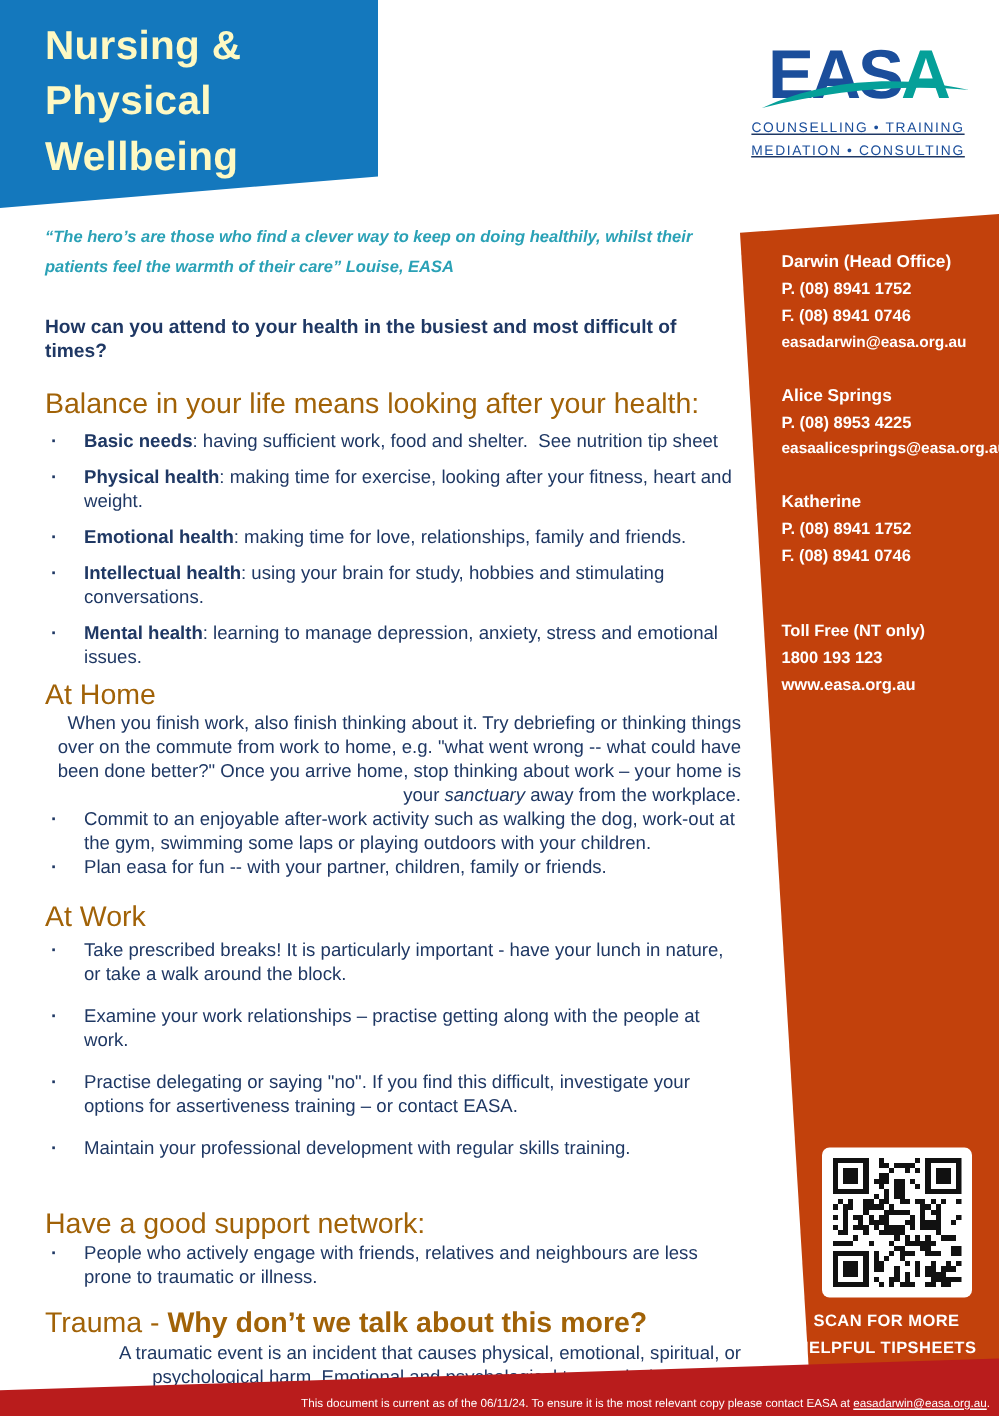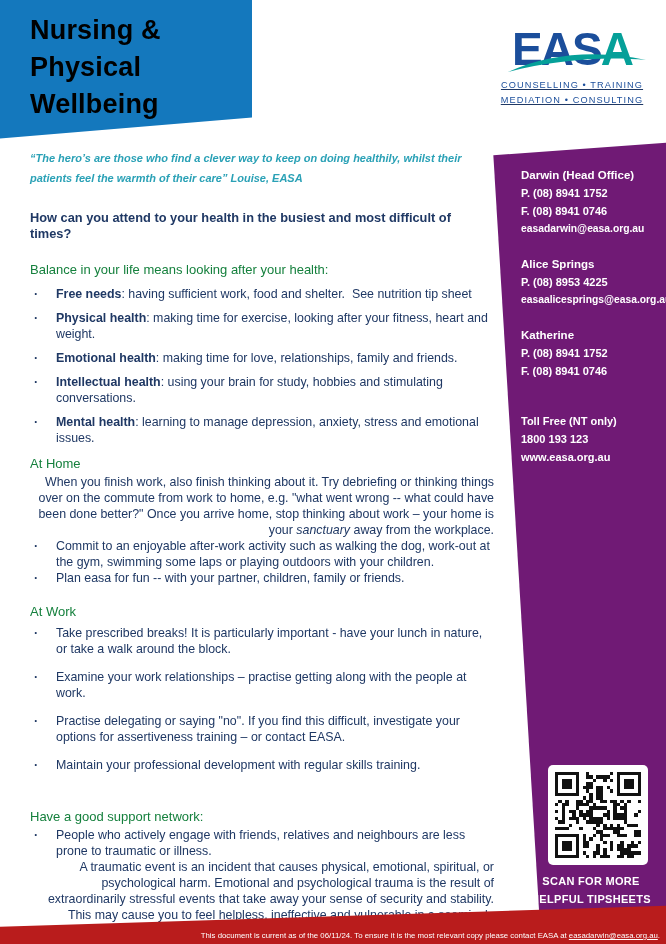--- a/index.html
+++ b/index.html
@@ -5,47 +5,47 @@
   html,body{margin:0;padding:0;background:#e8e8e8;}
   .page{
     position:relative;width:666px;height:944px;margin:0 auto;background:#ffffff;
     overflow:hidden;font-family:"Liberation Sans","DejaVu Sans",sans-serif;color:#1F3864;
   }
   
   .header-box{
     position:absolute;left:0;top:0;width:252px;height:140px;background:#1478BD;
     clip-path:polygon(0 0,100% 0,100% 84%,0 99%);
   }
-  .header-title{position:absolute;left:30px;top:12px;color:#000000;font-size:27px;
+  .header-title{position:absolute;left:30px;top:12px;color:#fef9c3;font-size:27px;
     font-weight:bold;letter-spacing:.2px;line-height:37px;}
   .logo{position:absolute;left:488px;top:26px;width:168px;text-align:center;text-decoration:underline;}
   .logo-word{position:relative;display:inline-block;font-weight:bold;font-size:46px;
     letter-spacing:-2px;line-height:1;color:#1B4E9B;}
   .logo-word .accent{color:#05A099;}
   .logo-swoosh{position:absolute;left:-6px;top:20px;width:150px;height:30px;pointer-events:none;}
   .logo-tagline{margin-top:6px;color:#1B4E9B;font-size:9.2px;letter-spacing:1.1px;line-height:15px;white-space:nowrap;}
   
   .main{position:absolute;left:30px;top:148px;width:464px;font-size:12.4px;line-height:16px;}
   .quote{color:#2AA1B6;font-style:italic;font-weight:bold;font-size:11px;line-height:20px;margin:0 0 22px 0;}
   .intro{font-weight:bold;font-size:12.8px;margin:0 0 15px 0;}
-  .h-teal{color:#15803d;font-weight:normal;font-size:13px;line-height:19px;margin:18px 0 7px 0;}
+  .h-teal{color:#a16207;font-weight:normal;font-size:19px;line-height:19px;margin:18px 0 7px 0;}
   .h-teal .bold{font-weight:bold;}
   .para{margin:0;white-space:pre-wrap;text-align:right;}
   .italic{font-style:italic;}
   .bullets{margin:0;padding:0;list-style:none;}
   .bullet{display:flex;margin:0;}
   .bullet .dot{flex:0 0 22px;text-align:left;padding-left:4px;font-weight:bold;}
   .bullet .text{flex:1;white-space:pre-wrap;}
   .bullet .lead{font-weight:bold;}
   .gap9 .bullet{margin-bottom:8px;}
   .gap12 .bullet{margin-bottom:12px;}
   .mt2{margin-top:2px;} .mt16{margin-top:16px;} .mt34{margin-top:34px;} .mt14{margin-top:14px;}
   
   .sidebar{
-    position:absolute;left:488px;top:138px;width:178px;height:782px;background:#701a75;
+    position:absolute;left:488px;top:138px;width:178px;height:782px;background:#c2410c;
     clip-path:polygon(3% 2.2%,100% .6%,100% 100%,29% 100%);
     color:#ffffff;font-weight:bold;
   }
   .sidebar-inner{position:absolute;left:33px;top:28px;width:135px;font-size:11px;line-height:18px;}
   .office{margin-bottom:17px;}
   .office-name{font-size:11.5px;}
   .office-line{font-size:11px;}
   .office-email{font-size:10.3px;text-decoration:none;color:#ffffff;display:block;}
   .tollfree{margin-top:32px;}
   .website{color:#ffffff;text-decoration:none;display:block;}
@@ -89,21 +89,21 @@
   <div class="main">
 
     <p class="quote">“The hero’s are those who find a clever way to keep on doing healthily, whilst their patients feel the warmth of their care” Louise, EASA</p>
 
     <p class="intro">How can you attend to your health in the busiest and most difficult of times?</p>
 
     <h2 class="h-teal">Balance in your life means looking after your health:</h2>
     <div class="bullets gap9">
       <div class="bullet">
         <span class="dot">·</span>
-        <span class="text"><span class="lead">Free needs</span><span>: having sufficient work, food and shelter.  See nutrition tip sheet</span></span>
+        <span class="text"><span class="lead">Basic needs</span><span>: having sufficient work, food and shelter.  See nutrition tip sheet</span></span>
       </div>
       <div class="bullet">
         <span class="dot">·</span>
         <span class="text"><span class="lead">Physical health</span><span>: making time for exercise, looking after your fitness, heart and weight.</span></span>
       </div>
       <div class="bullet">
         <span class="dot">·</span>
         <span class="text"><span class="lead">Emotional health</span><span>: making time for love, relationships, family and friends.</span></span>
       </div>
       <div class="bullet">
@@ -150,20 +150,21 @@
     </div>
 
     <h2 class="h-teal mt34" style="margin-bottom:1px;">Have a good support network:</h2>
     <div class="bullets">
       <div class="bullet">
         <span class="dot">·</span>
         <span class="text">People who actively engage with friends, relatives and neighbours are less prone to traumatic or illness.</span>
       </div>
     </div>
 
+    <h2 class="h-teal mt14" style="margin-bottom:2px;"><span>Trauma - </span><span class="bold">Why don’t we talk about this more?</span></h2>
     <p class="para">A traumatic event is an incident that causes physical, emotional, spiritual, or psychological harm. Emotional and psychological trauma is the result of extraordinarily stressful events that take away your sense of security and stability. This may cause you to feel helpless, ineffective and vulnerable in a seemingly hostile or unsafe world. Any situation that leaves you feeling overwhelmed and alone can be traumatic, even without physical harm. It is not the details that determine whether an event is traumatic, but your subjective emotional experience of the event. The more frightened and helpless you feel, the more likely that you have been traumatised.</p>
 
   </div>
 
   <div class="sidebar">
     <div class="sidebar-inner">
 
       <div class="office">
         <div class="office-name">Darwin (Head Office)</div>
         <div class="office-line">P. (08) 8941 1752</div>

